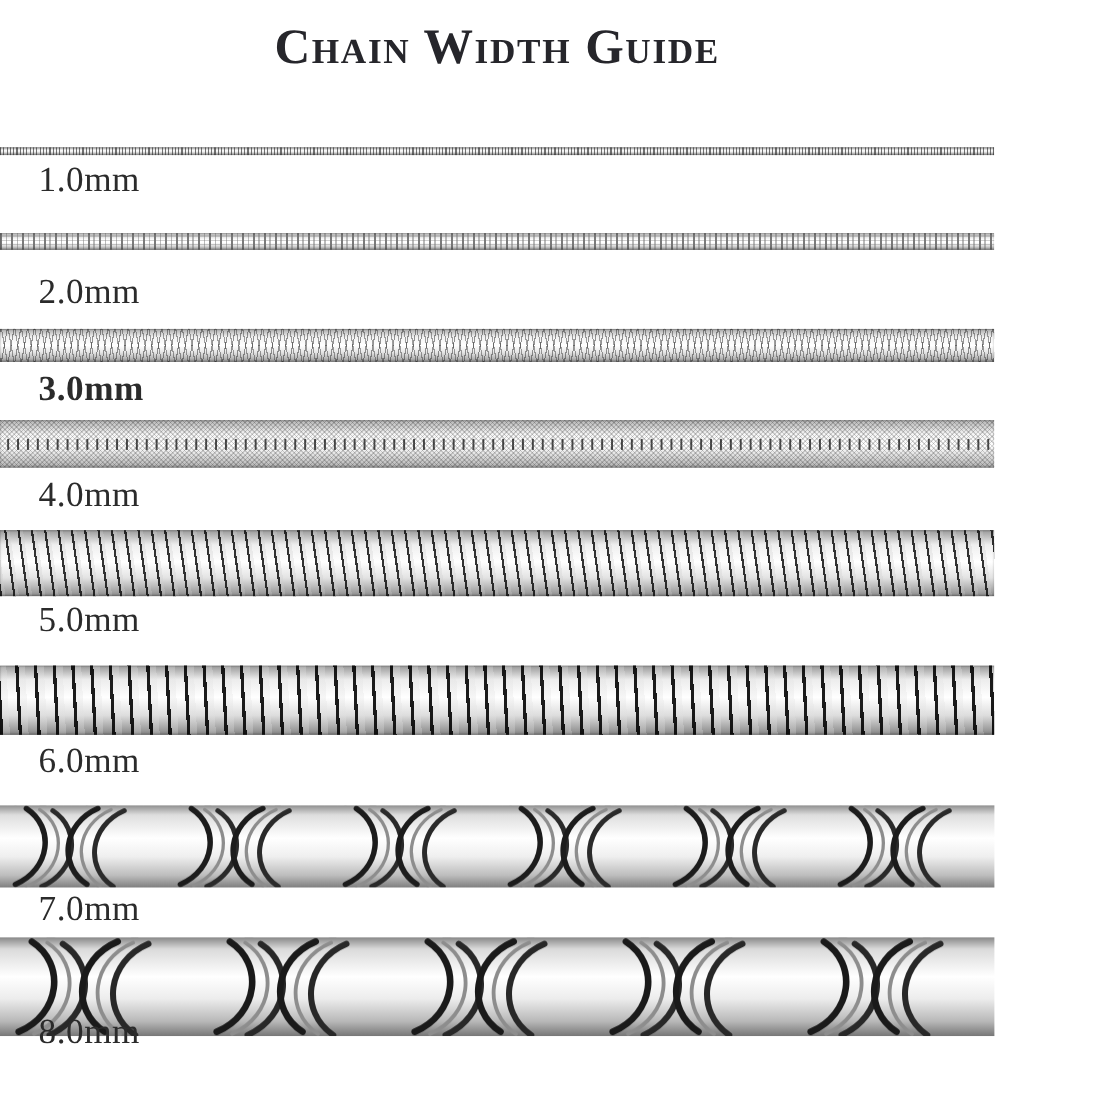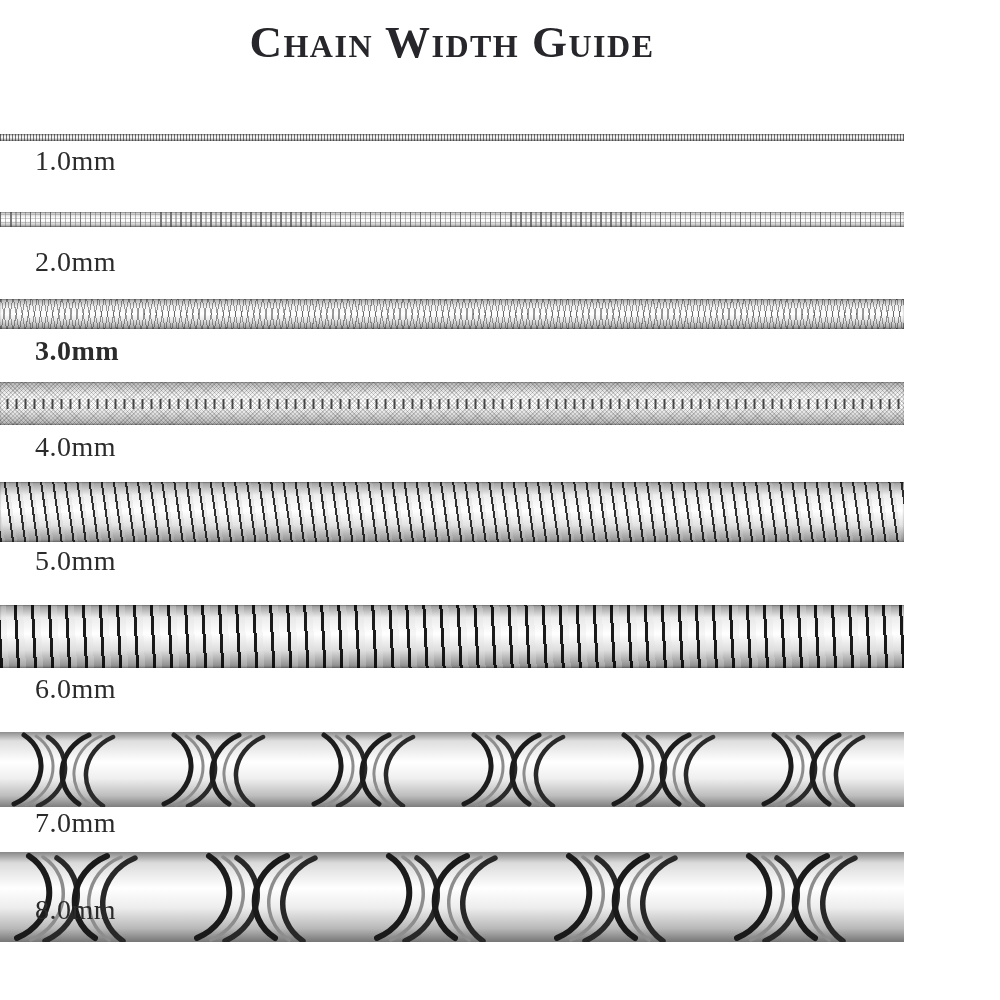--- a/index.html
+++ b/index.html
@@ -26,21 +26,21 @@
   }
   .chain {
     position: absolute;
     left: 0;
     right: 0;
     box-shadow: inset 0 1px 1px rgba(0,0,0,.22), inset 0 -1px 2px rgba(0,0,0,.32);
   }
   .label {
     position: absolute;
     left: 35px;
-    font-size: 28px;
+    font-size: 32px;
     line-height: 1;
     color: #2b2b2b;
     letter-spacing: 0.5px;
   }
 
   
   .c1 { top: 134px; height: 7px; }
   .l1 { top: 147px; }
   .c2 { top: 212px; height: 15px; }
   .l2 { top: 248px; }
@@ -48,21 +48,21 @@
   .l3 { top: 337px; font-weight: bold; }
   .c4 { top: 382px; height: 43px; }
   .l4 { top: 433px; }
   .c5 { top: 482px; height: 60px; }
   .l5 { top: 547px; text-align: center; }
   .c6 { top: 605px; height: 63px; }
   .l6 { top: 675px; }
   .c7 { top: 732px; height: 75px; box-shadow: none; }
   .l7 { top: 809px; text-align: center; }
   .c8 { top: 852px; height: 90px; box-shadow: none; }
-  .l8 { top: 896px; text-align: right; }
+  .l8 { top: 921px; text-align: right; }
 
   
   .c1 {
     background:
       repeating-linear-gradient(90deg, rgba(70,70,70,.75) 0 1px, transparent 1px 3px),
       linear-gradient(#bbbbbb, #ffffff 45%, #a8a8a8);
   }
   .c2 {
     background:
       repeating-linear-gradient(0deg, rgba(120,120,120,.35) 0 1px, transparent 1px 4px),

